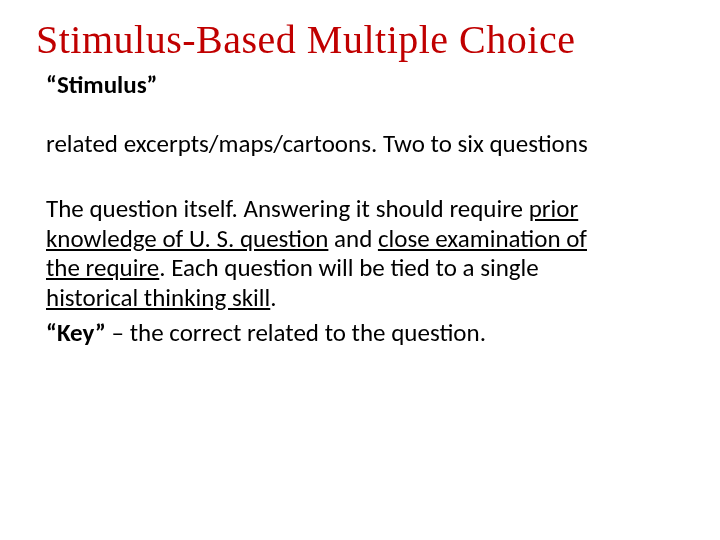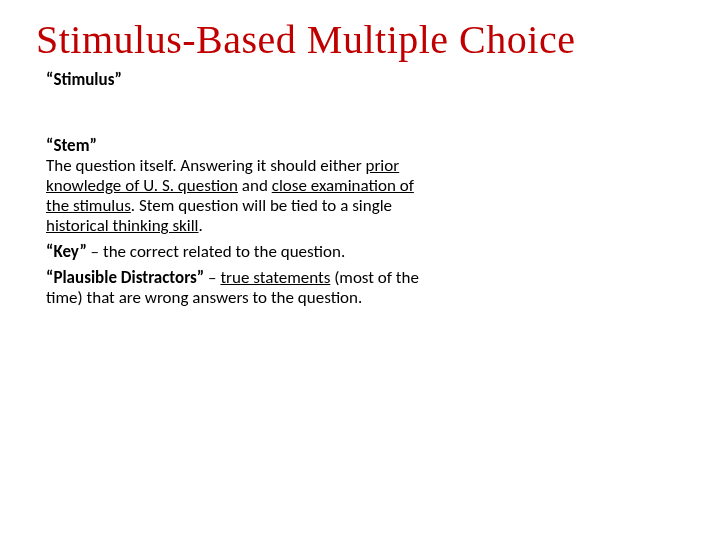--- a/index.html
+++ b/index.html
@@ -22,21 +22,21 @@
     font-family: Georgia, "Times New Roman", serif;
     font-size: 40px;
     color: #c00000;
     font-weight: 400;
     letter-spacing: 0.5px;
     margin: 0 0 8px 0;
     line-height: 1.1;
   }
   .body {
     padding-left: 10px;
-    font-size: 17px;
+    font-size: 25px;
     line-height: 1.18;
     color: #000;
   }
   .block {
     margin-bottom: 6px;
   }
   .term {
     font-weight: 700;
   }
   .u {
@@ -50,34 +50,30 @@
 
 <div class="slide">
 
   <h1 class="title">Stimulus-Based Multiple Choice</h1>
 
   <div class="body">
 
     <div class="block">
       <span class="term">“Stimulus”</span><br>
       <br>
-      <br>
+      <span>related excerpts/maps/cartoons. Two to six questions </span><br>
     </div>
 
     <div class="block">
-      <span class="term">“Stem”</span><br>
-      <span>The question itself. Answering it should either </span><span class="u">prior </span><br>
+      <br>
+      <span>The question itself. Answering it should require </span><span class="u">prior </span><br>
       <span class="u">knowledge of U. S. question</span><span> </span><span class="i">and</span><span> </span><span class="u">close examination of </span><br>
-      <span class="u">the stimulus</span><span>. Stem question will be tied to a single </span><br>
+      <span class="u">the require</span><span>. Each question will be tied to a single </span><br>
       <span class="u">historical thinking skill</span><span>.</span>
     </div>
 
     <div class="block">
       <span class="term">“Key”</span><span> – the correct related to the question.</span>
     </div>
 
-    <div class="block">
-      <span class="term">“Plausible Distractors”</span><span> – </span><span class="u">true statements</span><span> (most of the </span><br>
-      <span>time) that are wrong answers to the question.</span>
-    </div>
 
   </div>
 </div>
 
 </body></html>

